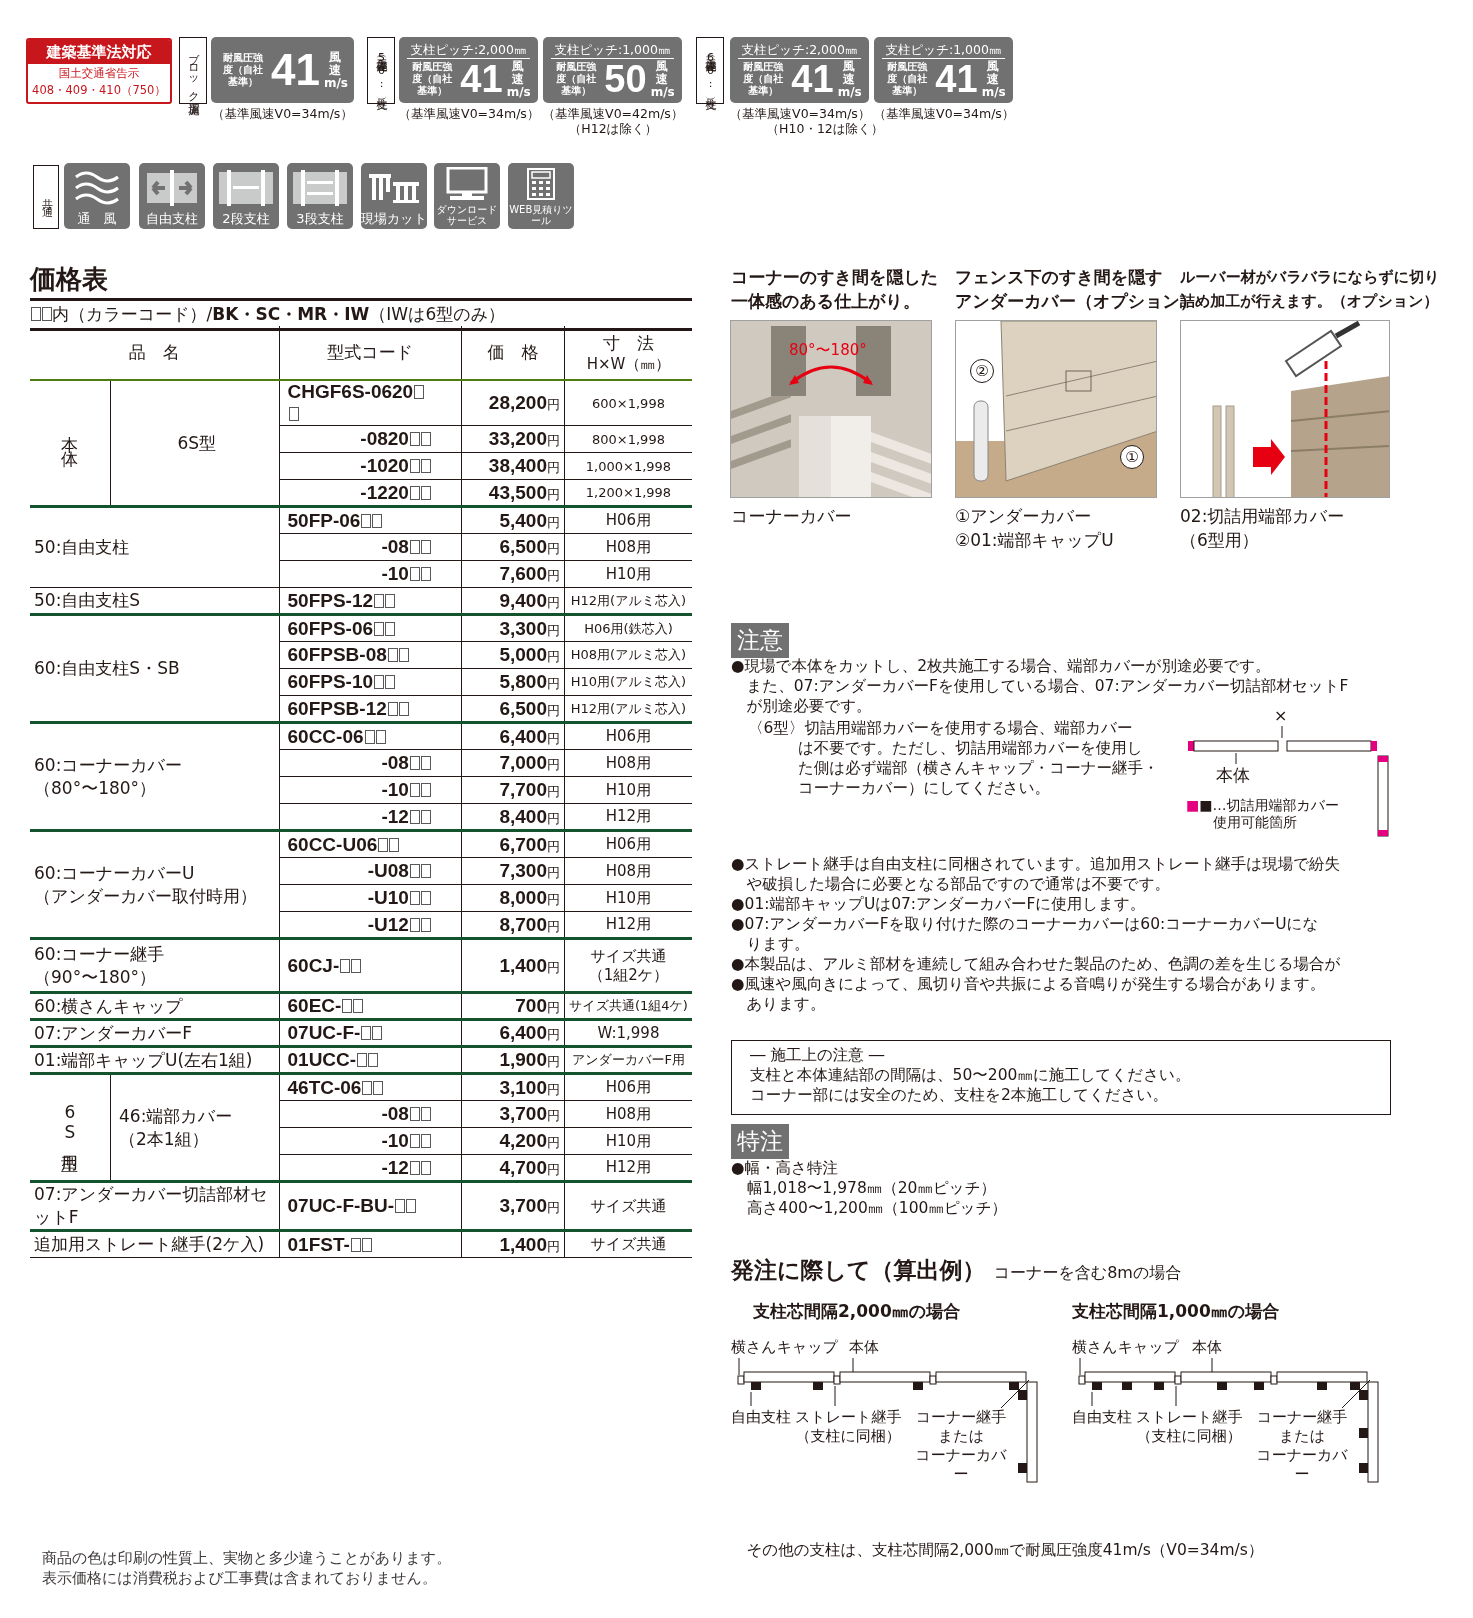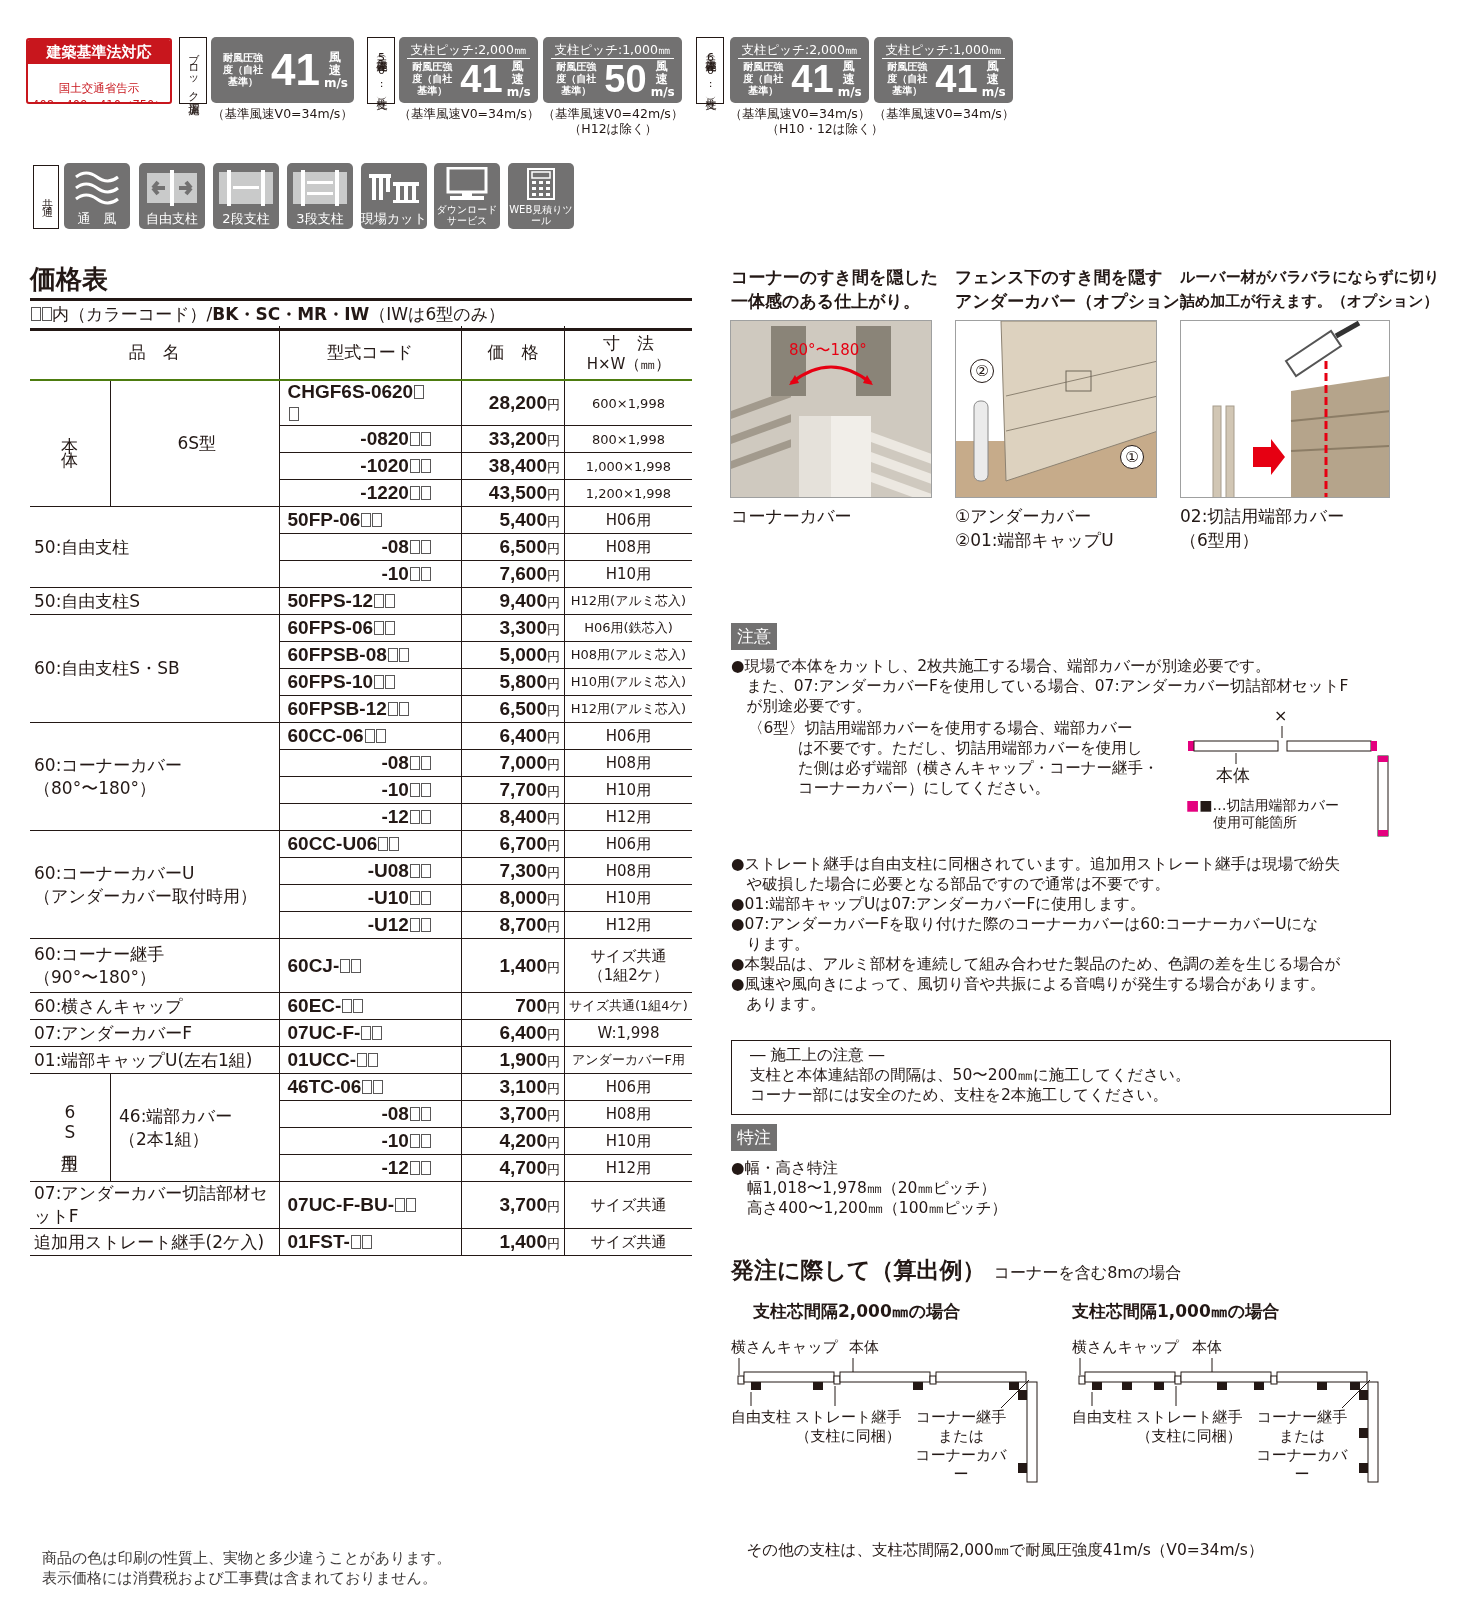--- a/index.html
+++ b/index.html
@@ -2,21 +2,21 @@
 <html><head>
 <meta charset="utf-8">
 <style>
   * { box-sizing: border-box; margin: 0; padding: 0; }
   body { width: 1473px; height: 1618px; background: #ffffff; color: #231815; font-family: "DejaVu Sans", "Liberation Sans", sans-serif; position: relative; overflow: hidden; }
   .abs { position: absolute; }
 
   
   .cert { left: 26px; top: 38px; width: 146px; height: 66px; border: 2px solid #c8161d; border-radius: 3px; overflow: hidden; }
   .cert-head { background: #c8161d; color: #fff; font-weight: bold; font-size: 15px; text-align: center; height: 24px; line-height: 24px; }
-  .cert-body { color: #c8161d; font-size: 11.5px; text-align: center; line-height: 17px; padding-top: 16px; }
+  .cert-body { color: #c8161d; font-size: 11.5px; text-align: center; line-height: 17px; padding-top: 1px; }
   .vlabel { border: 1px solid #231815; background: #fff; font-size: 11px; line-height: 12px; writing-mode: vertical-rl; text-orientation: upright; padding: 2px 1px; display: flex; align-items: center; justify-content: center; }
   .wbox { background: #727171; color: #fff; border-radius: 5px; display: flex; flex-direction: column; align-items: center; justify-content: center; }
   .wbox .pitch { font-size: 12.5px; border-bottom: 1px solid #fff; width: 88%; text-align: center; line-height: 17px; }
   .wbox .row { display: flex; align-items: center; gap: 4px; }
   .wbox .lbl { font-size: 10px; line-height: 12px; text-align: center; font-weight: bold; }
   .wbox .num { font-size: 44px; font-weight: bold; line-height: 44px; font-family: "Liberation Sans", sans-serif; }
   .wbox .unit { font-size: 12px; line-height: 13px; text-align: center; font-weight: bold; }
   .wnote { font-size: 12.5px; text-align: center; line-height: 15px; }
 
   
@@ -34,30 +34,30 @@
   table.price th { font-weight: normal; font-size: 17px; height: 54px; border-left: 1px solid #231815; }
   table.price th:first-child { border-left: none; }
   table.price td.code { border-left: 1px solid #231815; font-weight: bold; font-family: "Liberation Sans", sans-serif; font-size: 19px; text-align: right; padding-right: 30px; }
   table.price td.code.left { text-align: left; padding-left: 8px; }
   table.price td.price { border-left: 1px solid #231815; font-weight: bold; font-family: "Liberation Sans", sans-serif; font-size: 19px; text-align: right; }
   table.price td.price .yen { font-size: 13px; font-weight: normal; }
   table.price td.dim { border-left: 1px solid #231815; font-size: 15px; text-align: center; }
   table.price td.dim.sm { font-size: 13px; }
   table.price td.name { font-size: 17px; vertical-align: middle; }
   table.price td.grp { font-size: 17px; text-align: center; vertical-align: middle; border-right: 1px solid #231815; width: 32px; line-height: 36px; }
-  table.price tr.thick td, table.price tr.thick th { border-top: 1px solid #14532d; }
+  table.price tr.thick td, table.price tr.thick th { border-top: 3px solid #14532d; }
   table.price tr.head th { border-top: none; border-bottom: 2px solid #4d7c0f; }
   .sq { display: inline-block; width: 10px; height: 14px; border: 1px solid #595757; margin-left: 1px; vertical-align: -1px; }
   .dashtop td.name { border-top: 1px dashed #231815 !important; }
 
   
   .cap-head { font-size: 17px; font-weight: bold; line-height: 24px; }
   .photo { border: 1px solid #9fa0a0; overflow: hidden; }
   .cap { font-size: 17px; line-height: 24px; }
-  .tag { background: #727171; color: #fff; font-size: 17px; padding: 2px 6px; }
+  .tag { background: #727171; color: #fff; font-size: 23px; padding: 2px 6px; }
   .note { font-size: 15.5px; line-height: 20px; }
   .box { border: 1px solid #231815; font-size: 15.5px; line-height: 20px; padding: 4px 18px; }
   .h2 { font-size: 23px; font-weight: bold; }
   .h2 span { font-size: 16px; font-weight: normal; }
   .h3 { font-size: 17px; font-weight: bold; }
   .dlbl { font-size: 15px; }
   .foot { font-size: 15px; line-height: 20px; color: #3e3a39; }
 </style>
 </head>
 <body>

